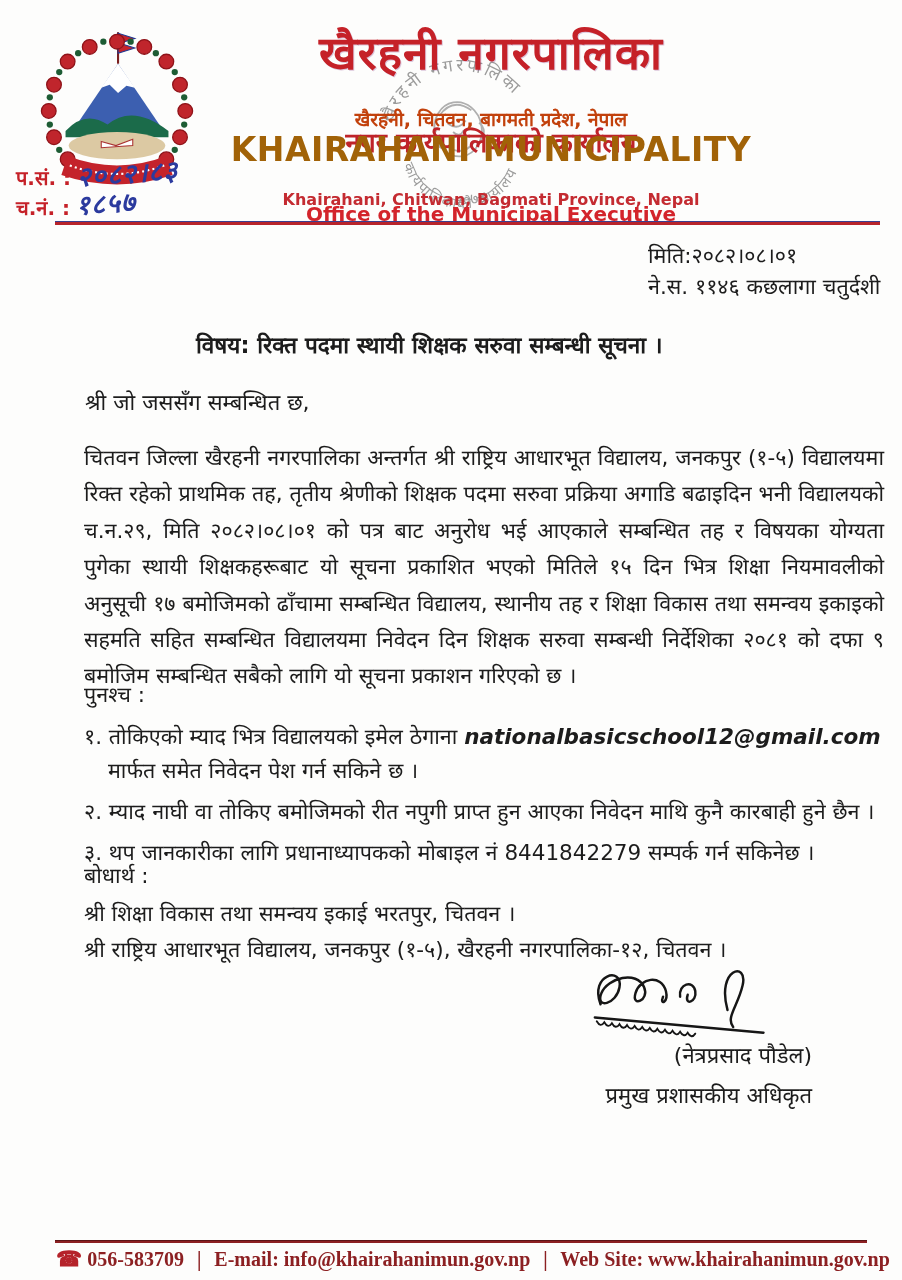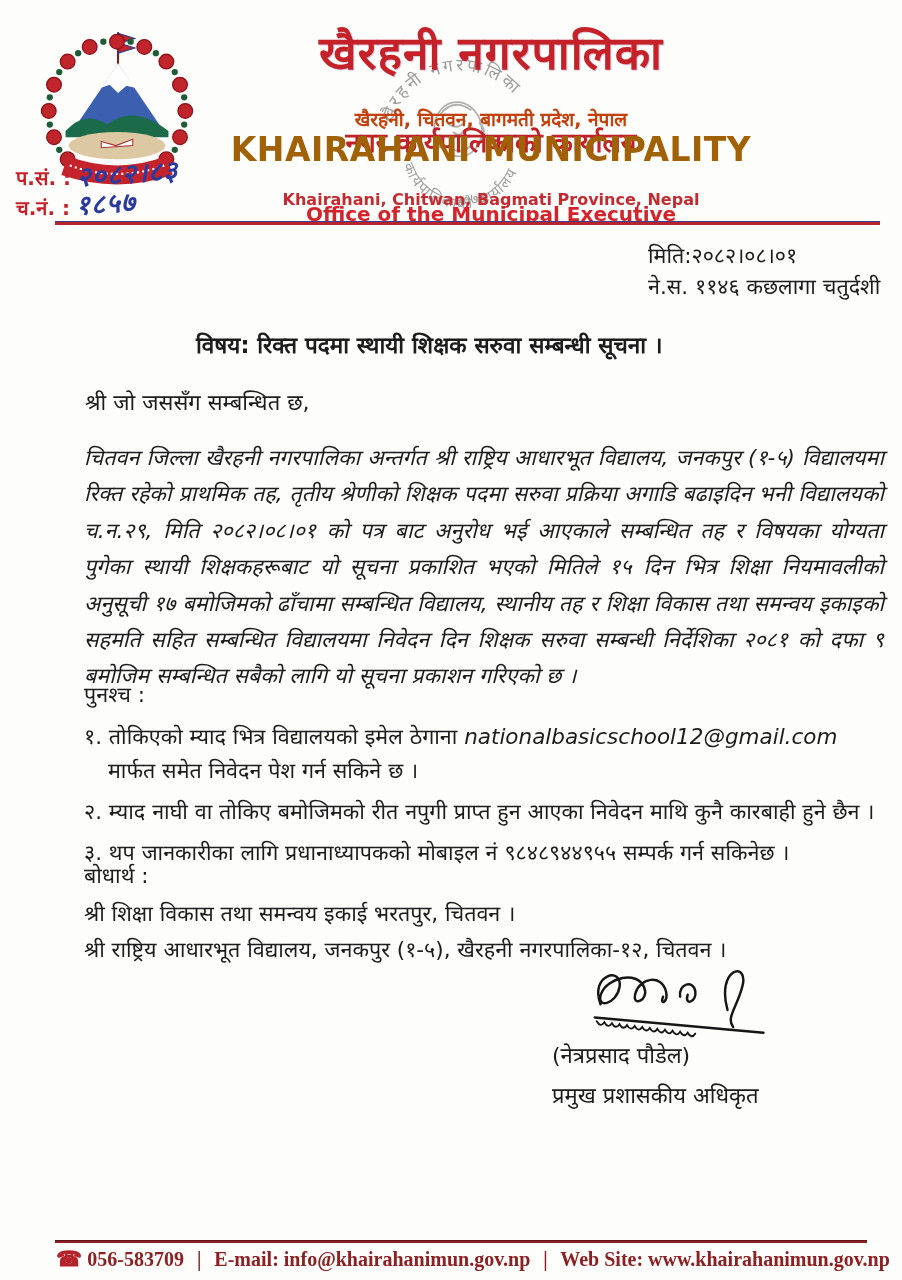--- a/index.html
+++ b/index.html
@@ -29,30 +29,30 @@
   .hdr-rule {
     position:absolute; left:55px; right:22px; top:221px; height:4px;
     background:linear-gradient(to bottom,#3a3f8f 0,#3a3f8f 1px,#b7242b 1px,#b7242b 4px);
   }
   
   .dateblock { position:absolute; left:648px; top:240px; font-size:21.5px; line-height:31px; }
   .subject { position:absolute; left:196px; top:329px; font-size:22.5px; font-weight:bold; }
   .salutation { position:absolute; left:85px; top:386px; font-size:22px; }
   .bodypara {
     position:absolute; left:84px; top:440px; width:800px;
-    font-size:21.5px; line-height:36.4px; text-align:justify;font-style:italic;
+    font-size:21.5px; line-height:36.4px; text-align:justify;
   }
   .punashcha { position:absolute; left:84px; top:678px; width:805px; font-size:21.5px; line-height:34px; }
   .punashcha .heading { margin-bottom:8px; }
   .pn-item { padding-left:24px; text-indent:-24px; margin-bottom:7px; }
-  .email { font-weight:normal; font-style:italic; font-family:"DejaVu Sans","Liberation Sans",sans-serif; }
+  .email { font-weight:bold; font-style:italic; font-family:"DejaVu Sans","Liberation Sans",sans-serif; }
   .bodhartha { position:absolute; left:84px; top:858px; width:805px; font-size:21.5px; line-height:36px; }
   .bodhartha .heading { margin-bottom:2px; }
   
-  .sig-block { position:absolute; left:552px; top:955px; width:260px; text-align:left; }
+  .sig-block { position:absolute; left:552px; top:955px; width:260px; text-align:right; }
   .sig-svg { width:240px; height:90px; display:block; margin:0 auto; }
   .sig-name  { font-size:22px; margin-top:-6px; }
   .sig-title { font-size:22px; margin-top:10px; }
   
   .ftr-rule { position:absolute; left:55px; right:35px; top:1240px; height:3px;
     background:linear-gradient(to bottom,#5c1416 0,#5c1416 1px,#8c2022 1px,#8c2022 3px); }
   .footer {
     position:absolute; left:0; right:0; top:1247px; text-align:center;
     font-family:"Liberation Serif","DejaVu Serif",serif; font-weight:bold;
     font-size:20px; color:#8c2022;margin-left:44px;
@@ -169,21 +169,21 @@
   <div class="salutation">श्री जो जससँग सम्बन्धित छ,</div>
 
   <div class="bodypara">चितवन जिल्ला खैरहनी नगरपालिका अन्तर्गत श्री राष्ट्रिय आधारभूत विद्यालय, जनकपुर (१-५) विद्यालयमा रिक्त रहेको प्राथमिक तह, तृतीय श्रेणीको शिक्षक पदमा सरुवा प्रक्रिया अगाडि बढाइदिन भनी विद्यालयको च.न.२९, मिति २०८२।०८।०१ को पत्र बाट अनुरोध भई आएकाले सम्बन्धित तह र विषयका योग्यता पुगेका स्थायी शिक्षकहरूबाट यो सूचना प्रकाशित भएको मितिले १५ दिन भित्र शिक्षा नियमावलीको अनुसूची १७ बमोजिमको ढाँचामा सम्बन्धित विद्यालय, स्थानीय तह र शिक्षा विकास तथा समन्वय इकाइको सहमति सहित सम्बन्धित विद्यालयमा निवेदन दिन शिक्षक सरुवा सम्बन्धी निर्देशिका २०८१ को दफा ९ बमोजिम सम्बन्धित सबैको लागि यो सूचना प्रकाशन गरिएको छ ।</div>
 
   <div class="punashcha">
     <div class="heading">पुनश्च :</div>
     <div class="pn-item">
       <span>१. तोकिएको म्याद भित्र विद्यालयको इमेल ठेगाना </span><span class="email">nationalbasicschool12@gmail.com</span><span> मार्फत समेत निवेदन पेश गर्न सकिने छ ।</span>
     </div>
     <div class="pn-item">२. म्याद नाघी वा तोकिए बमोजिमको रीत नपुगी प्राप्त हुन आएका निवेदन माथि कुनै कारबाही हुने छैन ।</div>
-    <div class="pn-item">३. थप जानकारीका लागि प्रधानाध्यापकको मोबाइल नं ९८४८९४४९५५ सम्पर्क गर्न सकिनेछ ।</div>
+    <div class="pn-item">३. थप जानकारीका लागि प्रधानाध्यापकको मोबाइल नं 8441842279 सम्पर्क गर्न सकिनेछ ।</div>
   </div>
 
   <div class="bodhartha">
     <div class="heading">बोधार्थ :</div>
     <div>श्री शिक्षा विकास तथा समन्वय इकाई भरतपुर, चितवन ।</div>
     <div>श्री राष्ट्रिय आधारभूत विद्यालय, जनकपुर (१-५), खैरहनी नगरपालिका-१२, चितवन ।</div>
   </div>
 
   <div class="sig-block">
     <svg class="sig-svg" viewBox="0 0 240 95">

